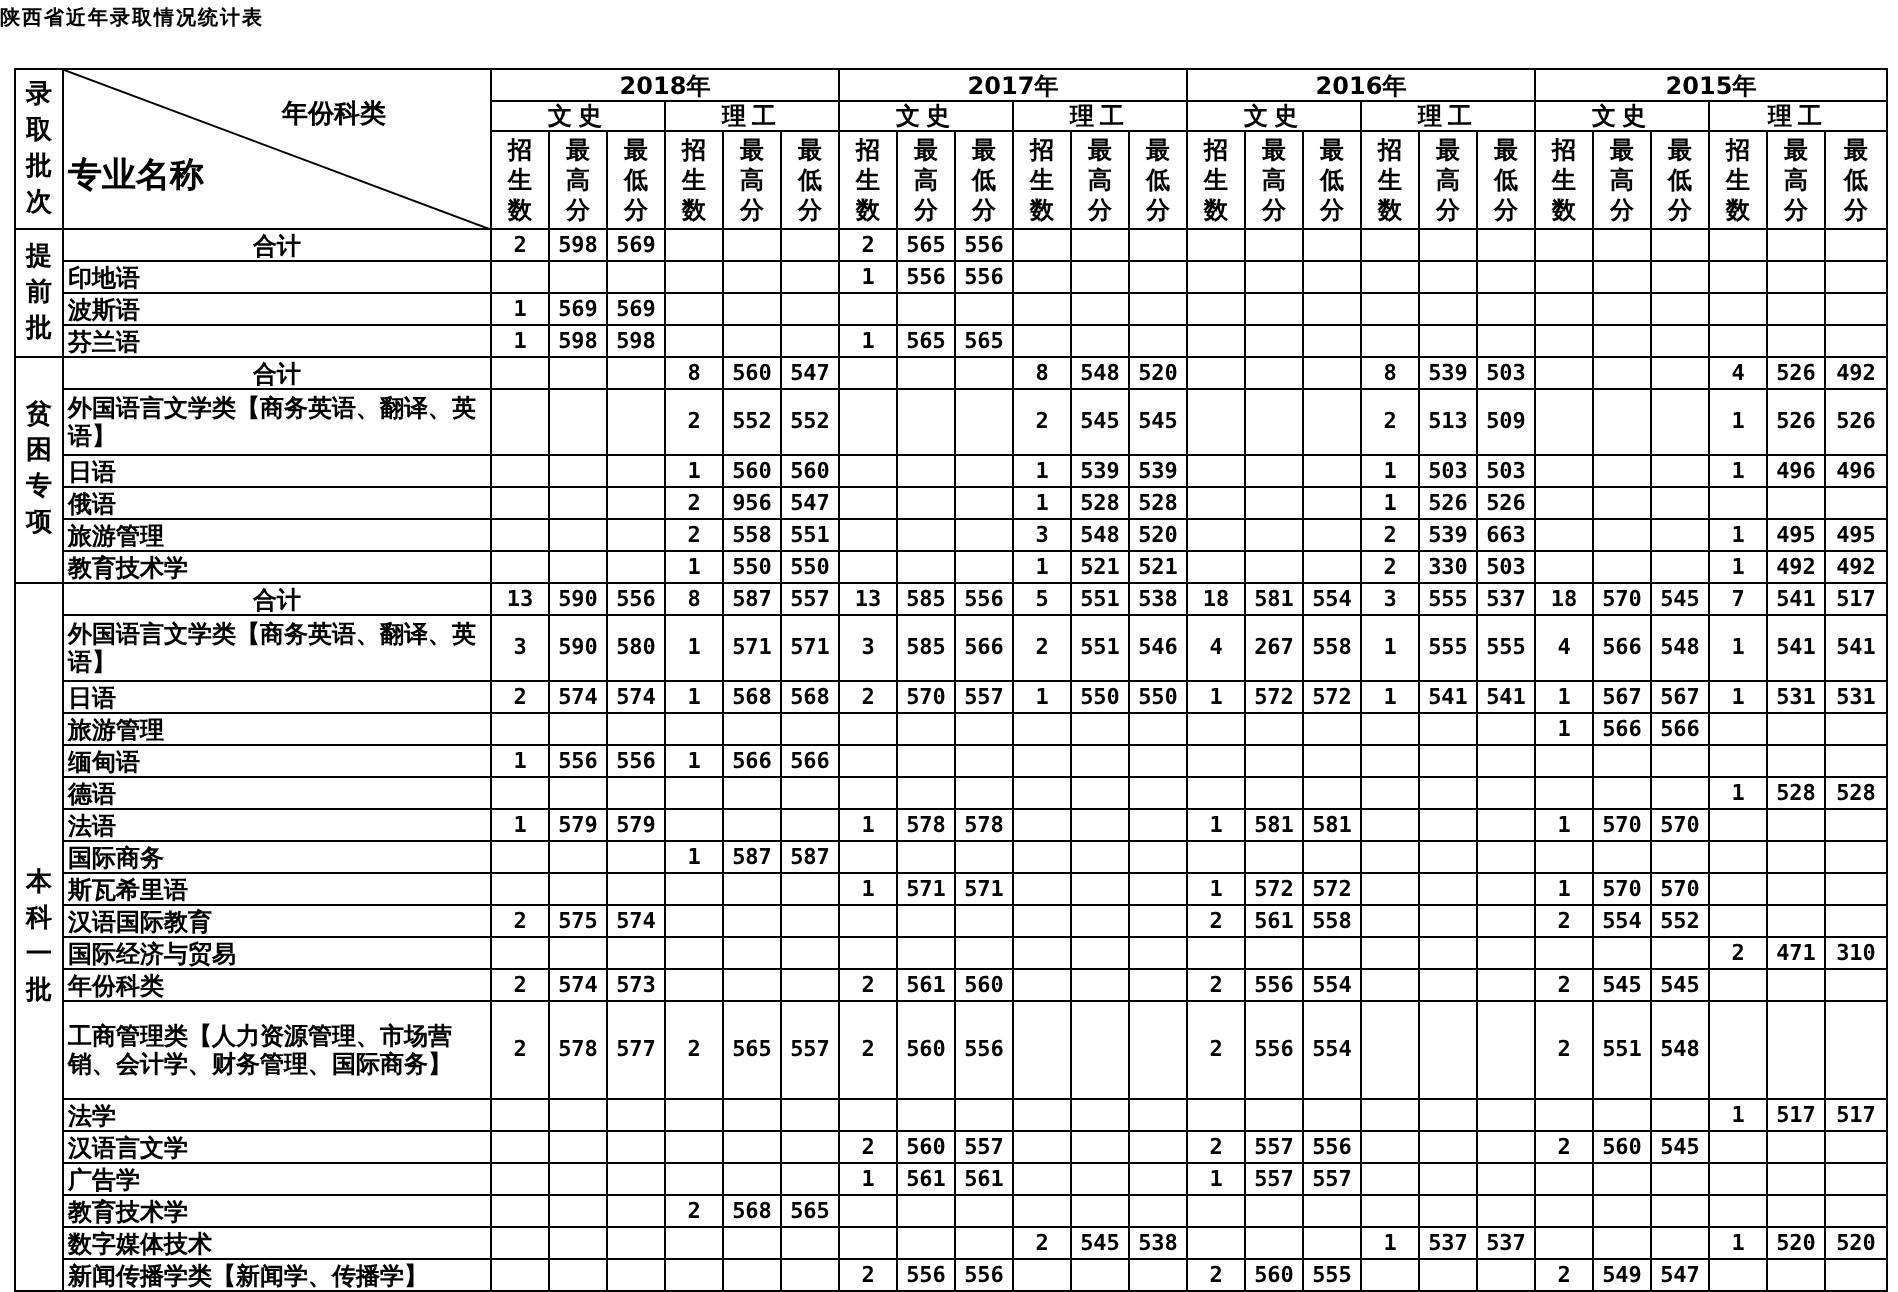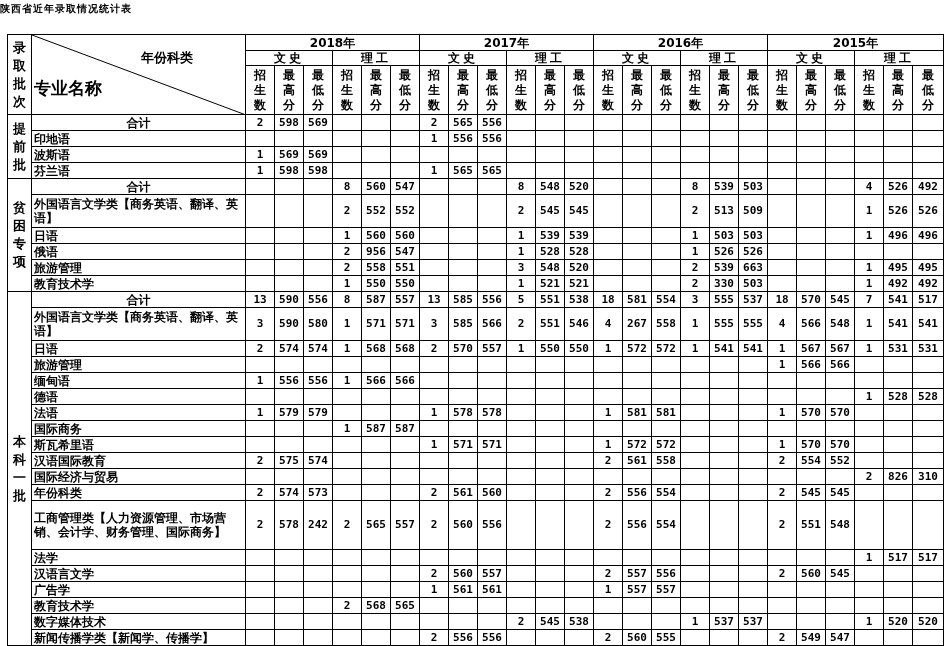--- a/index.html
+++ b/index.html
@@ -666,21 +666,21 @@
         <td class="num"></td>
         <td class="num"></td>
         <td class="num"></td>
         <td class="num"></td>
         <td class="num"></td>
         <td class="num"></td>
         <td class="num"></td>
         <td class="num"></td>
         <td class="num"></td>
         <td class="num">2</td>
-        <td class="num">826</td>
+        <td class="num">471</td>
         <td class="num">310</td>
       </tr>
       <tr style="height:16px">
         <td class="name">年份科类</td>
         <td class="num">2</td>
         <td class="num">574</td>
         <td class="num">573</td>
         <td class="num"></td>
         <td class="num"></td>
         <td class="num"></td>
@@ -700,21 +700,21 @@
         <td class="num">545</td>
         <td class="num">545</td>
         <td class="num"></td>
         <td class="num"></td>
         <td class="num"></td>
       </tr>
       <tr style="height:49px">
         <td class="name">工商管理类【人力资源管理、市场营销、会计学、财务管理、国际商务】</td>
         <td class="num">2</td>
         <td class="num">578</td>
-        <td class="num">242</td>
+        <td class="num">577</td>
         <td class="num">2</td>
         <td class="num">565</td>
         <td class="num">557</td>
         <td class="num">2</td>
         <td class="num">560</td>
         <td class="num">556</td>
         <td class="num"></td>
         <td class="num"></td>
         <td class="num"></td>
         <td class="num">2</td>

